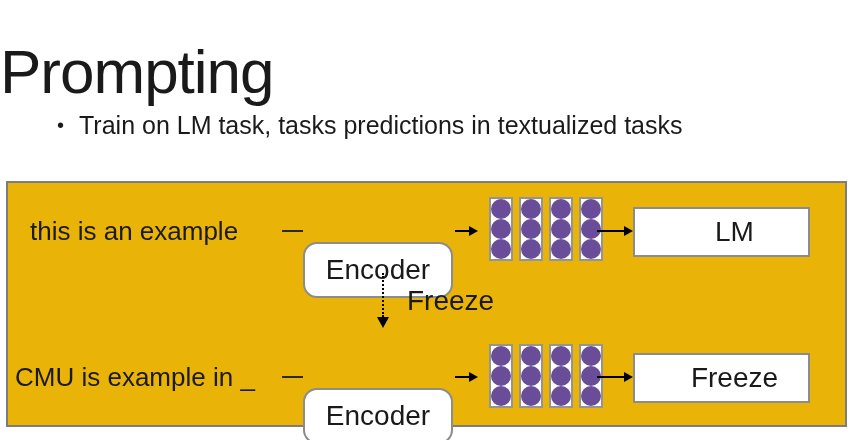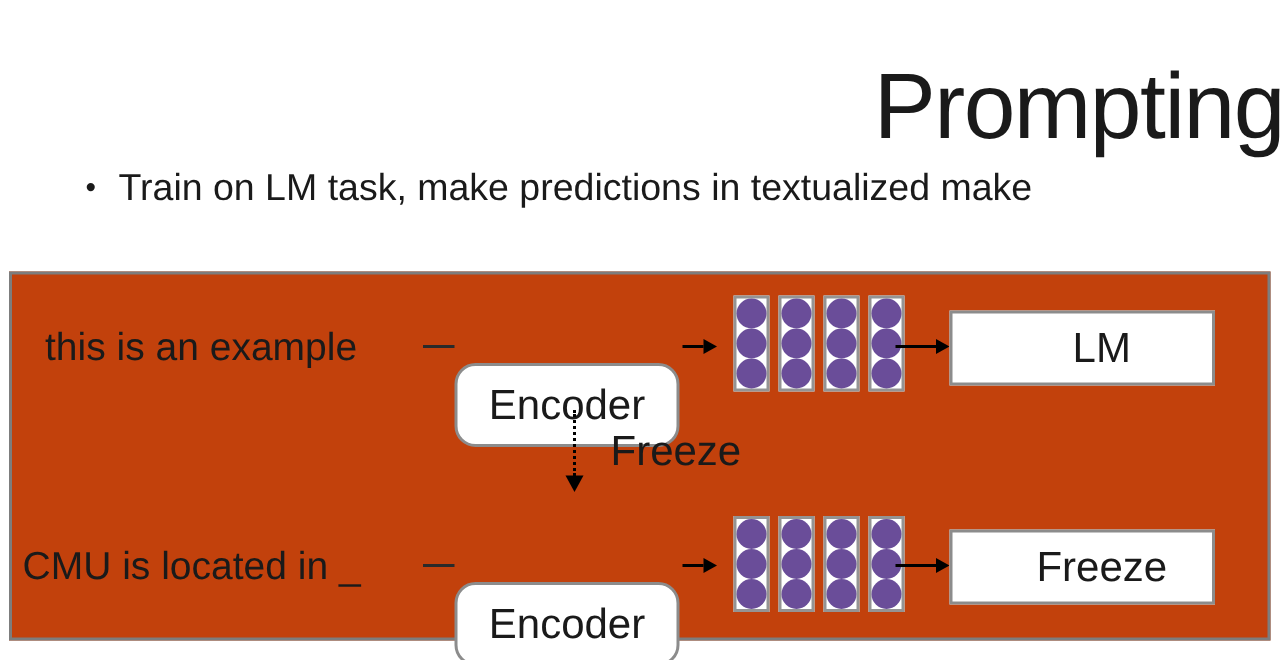--- a/index.html
+++ b/index.html
@@ -11,32 +11,32 @@
   }
   * { box-sizing: border-box; }
   html, body { margin: 0; padding: 0; }
   body {
     width: 856px; height: 440px; position: relative; overflow: hidden;
     background: #ffffff; color: var(--ink);
     font-family: "Liberation Sans", sans-serif;
   }
   .title {
     position: absolute; top: -6px; left: 0; width: 856px;
-    text-align: right; font-size: 62px; font-weight: 400;
+    text-align: left; font-size: 62px; font-weight: 400;
     letter-spacing: -1px; white-space: nowrap;
   }
   .bullet-row {
     position: absolute; top: 111px; left: 57px;
     display: flex; align-items: center; gap: 15px; font-size: 25px;
     white-space: nowrap;
   }
   .bullet-glyph { font-size: 20px; line-height: 25px; }
   .panel {
     position: absolute; left: 6px; top: 181px; width: 841px; height: 246px;
-    border: 2px solid var(--panel-border); background: #c2410c;
+    border: 2px solid var(--panel-border); background: #eab308;
   }
   .itext { position: absolute; font-size: 26px; line-height: 30px; white-space: nowrap; }
   .itext.r1 { left: 22px; top: 33px; }
   .itext.r2 { left: 7px;  top: 179px; }
   .tick { position: absolute; width: 21px; height: 0; border-top: 2px solid #2a2a2a; }
   .tick.r1 { left: 274px; top: 47px; }
   .tick.r2 { left: 274px; top: 193px; }
   .encoder {
     position: absolute; left: 295px; width: 150px; height: 56px;
     border: 2px solid var(--box-border); border-radius: 14px; background: #fff;
@@ -82,21 +82,21 @@
   }
   .freeze-label { position: absolute; left: 399px; top: 102px; font-size: 28px; white-space: nowrap; }
 </style>
 </head>
 <body>
 
 <h1 class="title">Prompting</h1>
 
 <div class="bullet-row">
   <span class="bullet-glyph">•</span>
-  <span>Train on LM task, make predictions in textualized make</span>
+  <span>Train on LM task, tasks predictions in textualized tasks</span>
 </div>
 
 <div class="panel">
 
   <span class="itext r1">this is an example</span>
   <div class="tick r1"></div>
   <div class="encoder r1">
     <span>Encoder</span>
   </div>
   <div class="arrow short r1"></div>
@@ -124,21 +124,21 @@
     </div>
   <div class="arrow long r1"></div>
   <div class="outbox r1">
     <span>LM</span>
   </div>
 
   <div class="freeze-line"></div>
   <div class="freeze-head"></div>
   <span class="freeze-label">Freeze</span>
 
-  <span class="itext r2">CMU is located in _</span>
+  <span class="itext r2">CMU is example in _</span>
   <div class="tick r2"></div>
   <div class="encoder r2">
     <span>Encoder</span>
   </div>
   <div class="arrow short r2"></div>
   <div class="emb r2">
       <div class="emb-col">
         <div class="emb-dot"></div>
         <div class="emb-dot"></div>
         <div class="emb-dot"></div>

